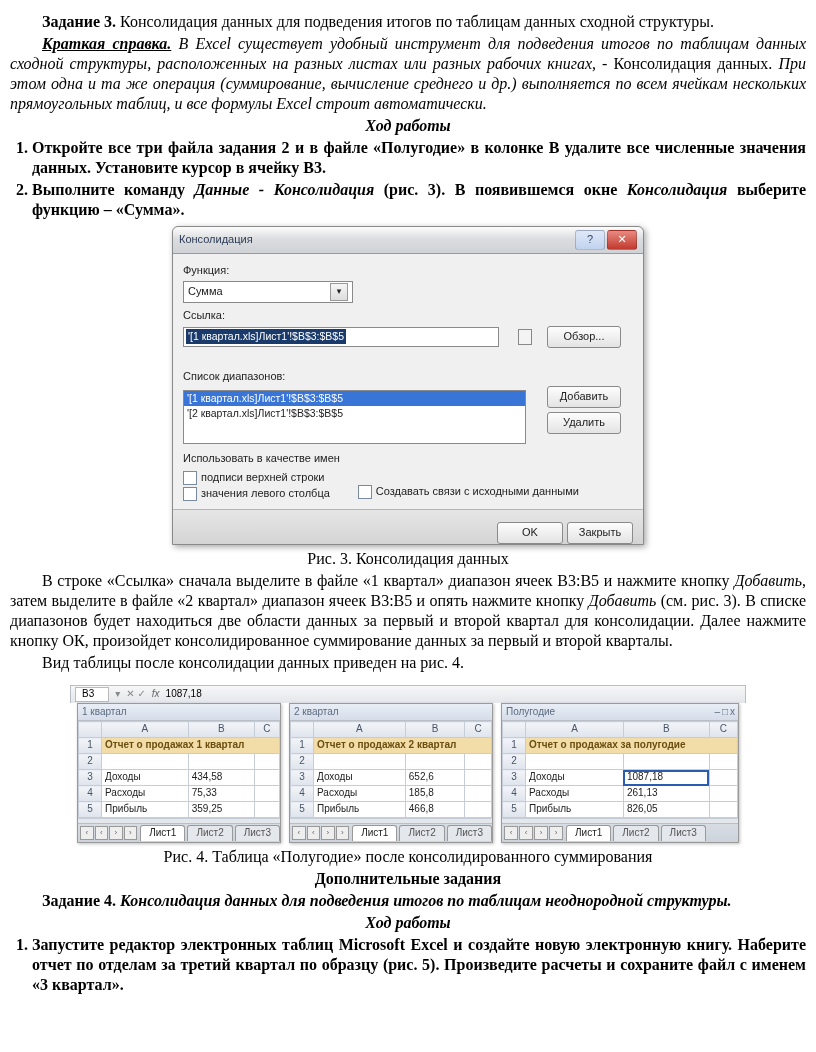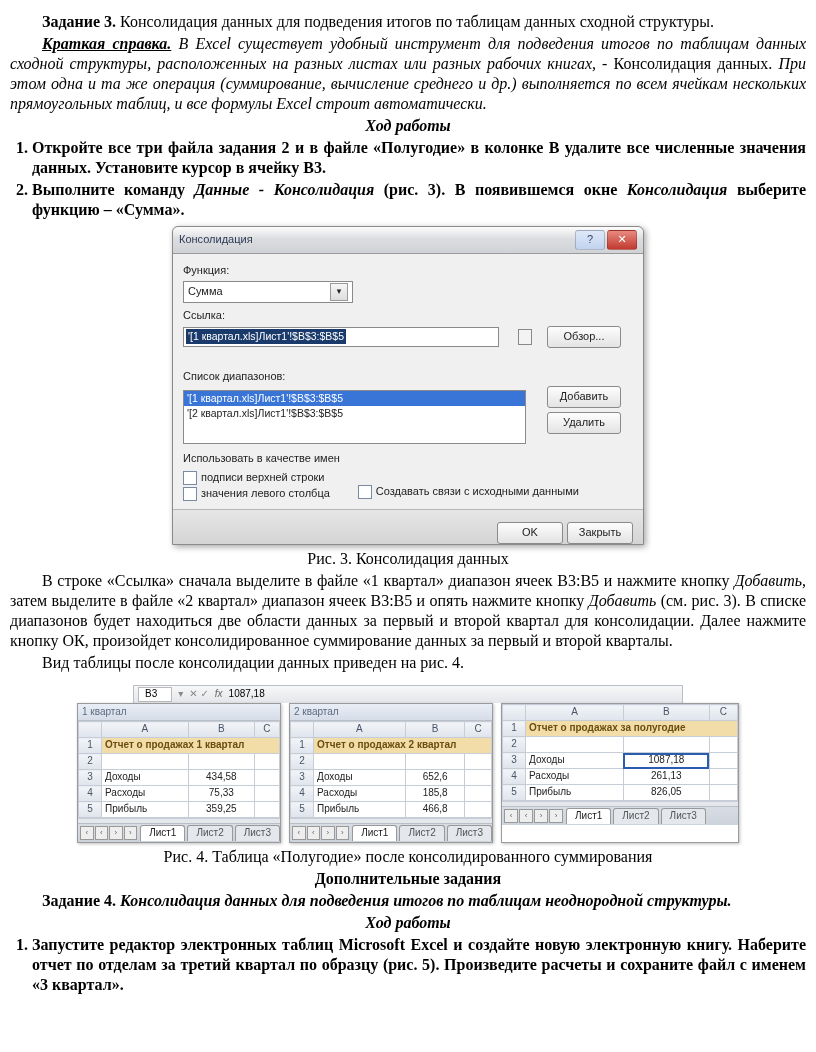--- a/index.html
+++ b/index.html
@@ -53,21 +53,21 @@
   .grid { border-collapse:collapse; width:100%; font-size:10px; }
   .grid th, .grid td { border:1px solid #c7cdd6; height:15px; padding:0 3px; white-space:nowrap; }
   .grid th { background:linear-gradient(#f2f4f8,#dfe4ec); color:#4a5568; font-weight:400; text-align:center; }
   .rownum { background:linear-gradient(#f2f4f8,#dfe4ec); color:#4a5568; text-align:center; width:16px; }
   .merged { background:#f2dca8; font-weight:bold; color:#6a4e0f; }
   .selcell { outline:2px solid #2a5db0; outline-offset:-2px; background:#fff; }
   .xls-tabs { height:18px; background:linear-gradient(#d8dde4,#cdd3db); border-top:1px solid #b9bfc7; display:flex; align-items:center; padding-left:2px; }
   .xls-tabs .nav { width:12px; height:12px; border:1px solid #999; background:#eee; margin-right:1px; display:flex;align-items:center;justify-content:center; font-size:8px; color:#666;}
   .xls-tabs .t { padding:1px 8px; border:1px solid #999; border-bottom:none; background:#fff; margin-left:2px; border-radius:3px 3px 0 0; font-size:10px; }
   .xls-tabs .t.inac { background:#e4e7ec; color:#555; }
-  .right { text-align:center; }
+  .right { text-align:left; }
   .scrolltrack { height:4px; background:#e4e7ec; border-top:1px solid #c7cdd6; }
 </style>
 </head>
 <body>
 
 <p class="par indent"><b>Задание 3.</b><span> Консолидация данных для подведения итогов по таблицам данных сходной структуры.</span></p>
 
 <p class="par indent"><b><i><u>Краткая справка.</u></i></b><i><span> В Excel существует удобный инструмент для подведения итогов по таблицам данных сходной структуры, расположенных на разных листах или разных рабочих книгах, - </span></i><span>Консолидация данных.</span><i><span> При этом одна и та же операция (суммирование, вычисление среднего и др.) выполняется по всем ячейкам нескольких прямоугольных таблиц, и все формулы Excel строит автоматически.</span></i></p>
 
 <p class="par center"><b><i>Ход работы</i></b></p>
@@ -140,21 +140,21 @@
 
 <p class="par indent">Вид таблицы после консолидации данных приведен на рис. 4.</p>
 
 <div class="xls-wrap">
   <div class="xls-row">
     
   </div>
 </div>
 <div class="xls-wrap">
 <div style="display:flex;flex-direction:column;align-items:center">
-  <div style="display:flex;width:550px;border:1px solid #b9bfc7;border-bottom:none;background:linear-gradient(#f7f7f7,#e3e6eb);height:18px;align-items:center;font-family:'Segoe UI',Tahoma,sans-serif;font-size:10px;padding:0 4px;box-sizing:border-box">
+  <div style="display:flex;width:676px;border:1px solid #b9bfc7;border-bottom:none;background:linear-gradient(#f7f7f7,#e3e6eb);height:18px;align-items:center;font-family:'Segoe UI',Tahoma,sans-serif;font-size:10px;padding:0 4px;box-sizing:border-box">
     <span style="border:1px solid #bbb;padding:0 14px 0 6px;background:#fff">B3</span>
     <span style="margin:0 6px;color:#888">▾</span>
     <span style="color:#888">✕ ✓</span>
     <span class="fx" style="margin:0 6px;font-style:italic;color:#666">fx</span>
     <span>1087,18</span>
   </div>
   <div class="xls-row">
     <div class="xls">
           <div class="xls-sub">
             <span>1 квартал</span>
@@ -255,20 +255,28 @@
             <span class="nav">‹</span>
             <span class="nav">‹</span>
             <span class="nav">›</span>
             <span class="nav">›</span>
             <span class="t ">Лист1</span>
             <span class="t inac">Лист2</span>
             <span class="t inac">Лист3</span>
           </div>
         </div>
     <div class="xls xls-wide">
+          <div class="xls-sub">
+            <span>Полугодие</span>
+            <span class="winbtns">
+              <span class="wb">–</span>
+              <span class="wb">□</span>
+              <span class="wb">x</span>
+            </span>
+          </div>
           <table class="grid">
             <tbody>
               <tr>
                 <th class="rownum"></th>
                 <th>A</th>
                 <th>B</th>
                 <th>C</th>
               </tr>
               <tr>
                 <td class="rownum">1</td>

